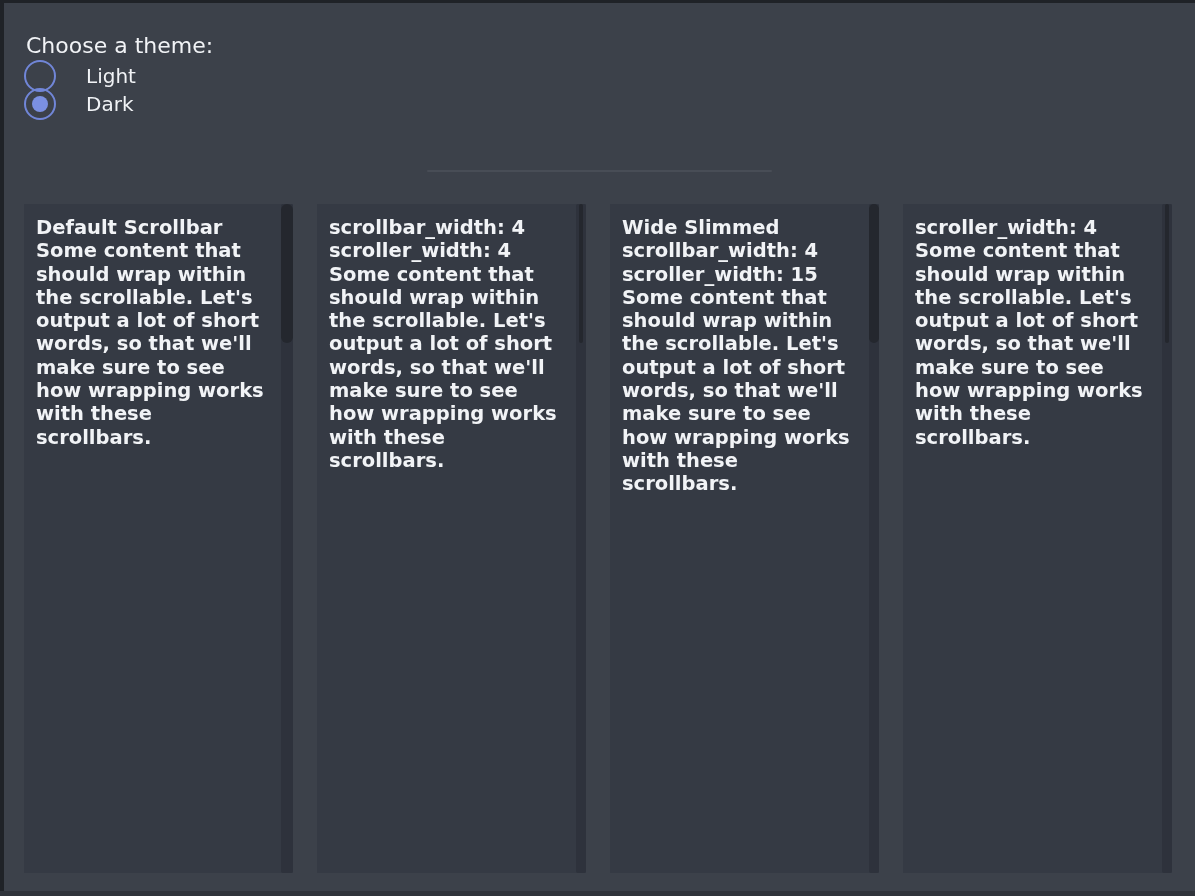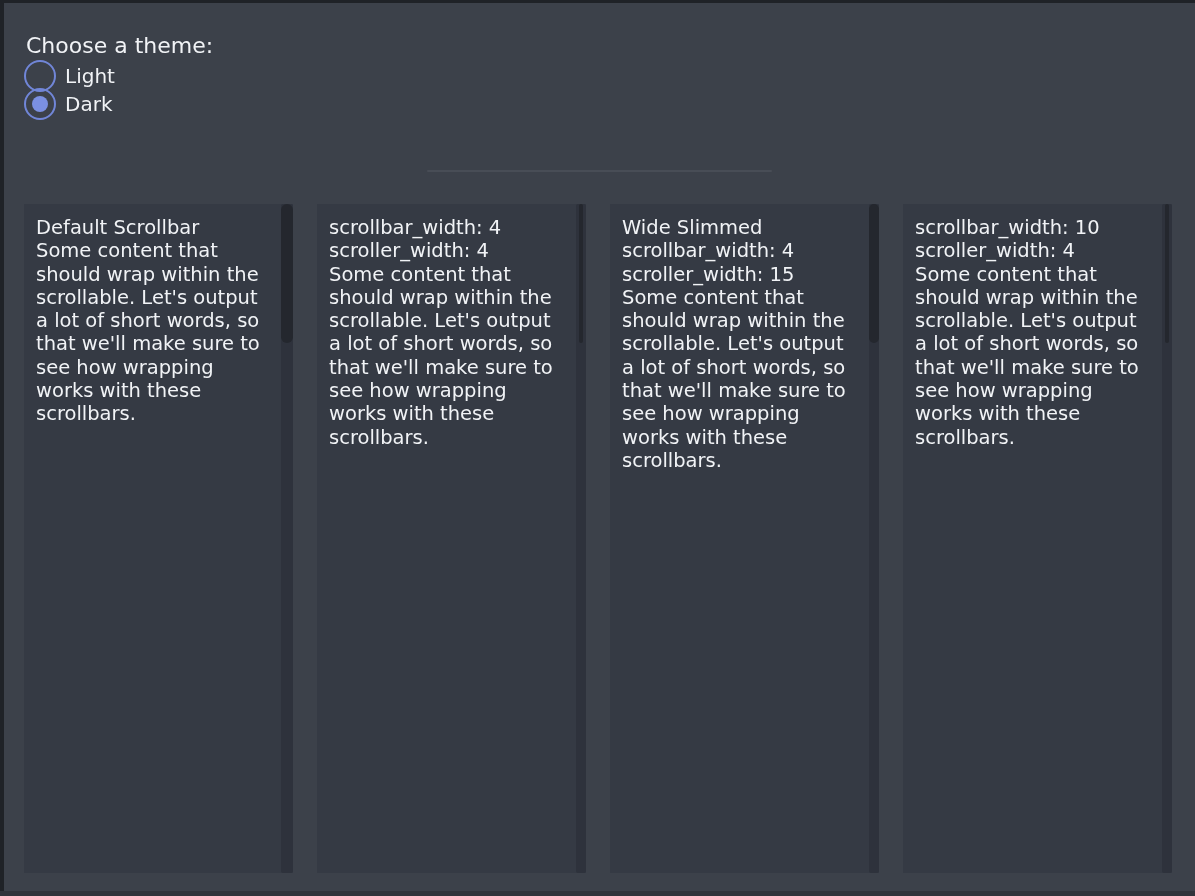--- a/index.html
+++ b/index.html
@@ -20,30 +20,30 @@
   }
   .radio-row { position:absolute; left:24px; height:32px; display:flex; align-items:center; cursor:default; }
   .radio-row.light { top:60px; }
   .radio-row.dark  { top:88px; }
   .radio-circle {
     width:32px; height:32px; border:2px solid var(--accent_ring,#7186D8);
     border-radius:50%; display:flex; align-items:center; justify-content:center;
     flex:0 0 32px;
   }
   .radio-dot { width:16px; height:16px; border-radius:50%; background:var(--accent_dot,#7B90E2); }
-  .radio-label { margin-left:9px; font-size:20px; line-height:32px; }
+  .radio-label { margin-left:30px; font-size:20px; line-height:32px; }
 
   .divider {
     position:absolute; left:427px; top:170px; width:345px; height:2px;
     background:var(--divider,#484D56); border-radius:1px;
   }
 
   .panels-row {
     position:absolute; left:24px; top:204px;
-    display:flex; gap:24px;
+    display:flex; gap:24px;font-weight:bold;
   }
   .panel {
     width:269px; height:669px;
     background:var(--panel_bg,#353A44);
     position:relative; overflow:hidden;
   }
   .panel-content { padding:12px 0 0 12px; }
   .panel-title { font-size:19.5px; line-height:23.3px; width:242px; }
   .panel-title span { display:block; }
   .panel-body {
@@ -124,21 +124,20 @@
       </div>
       <div class="panel-body">Some content that should wrap within the scrollable. Let's output a lot of short words, so that we'll make sure to see how wrapping works with these scrollbars.</div>
     </div>
     <div class="rail"></div>
     <div class="thumb"></div>
   </div>
 
   <div class="panel p-narrow">
     <div class="panel-content">
       <div class="panel-title">
-        <span>scrollbar_width: 10</span>
         <span>scroller_width: 4</span>
       </div>
       <div class="panel-body">Some content that should wrap within the scrollable. Let's output a lot of short words, so that we'll make sure to see how wrapping works with these scrollbars.</div>
     </div>
     <div class="rail"></div>
     <div class="thumb"></div>
   </div>
 
 </div>
 

